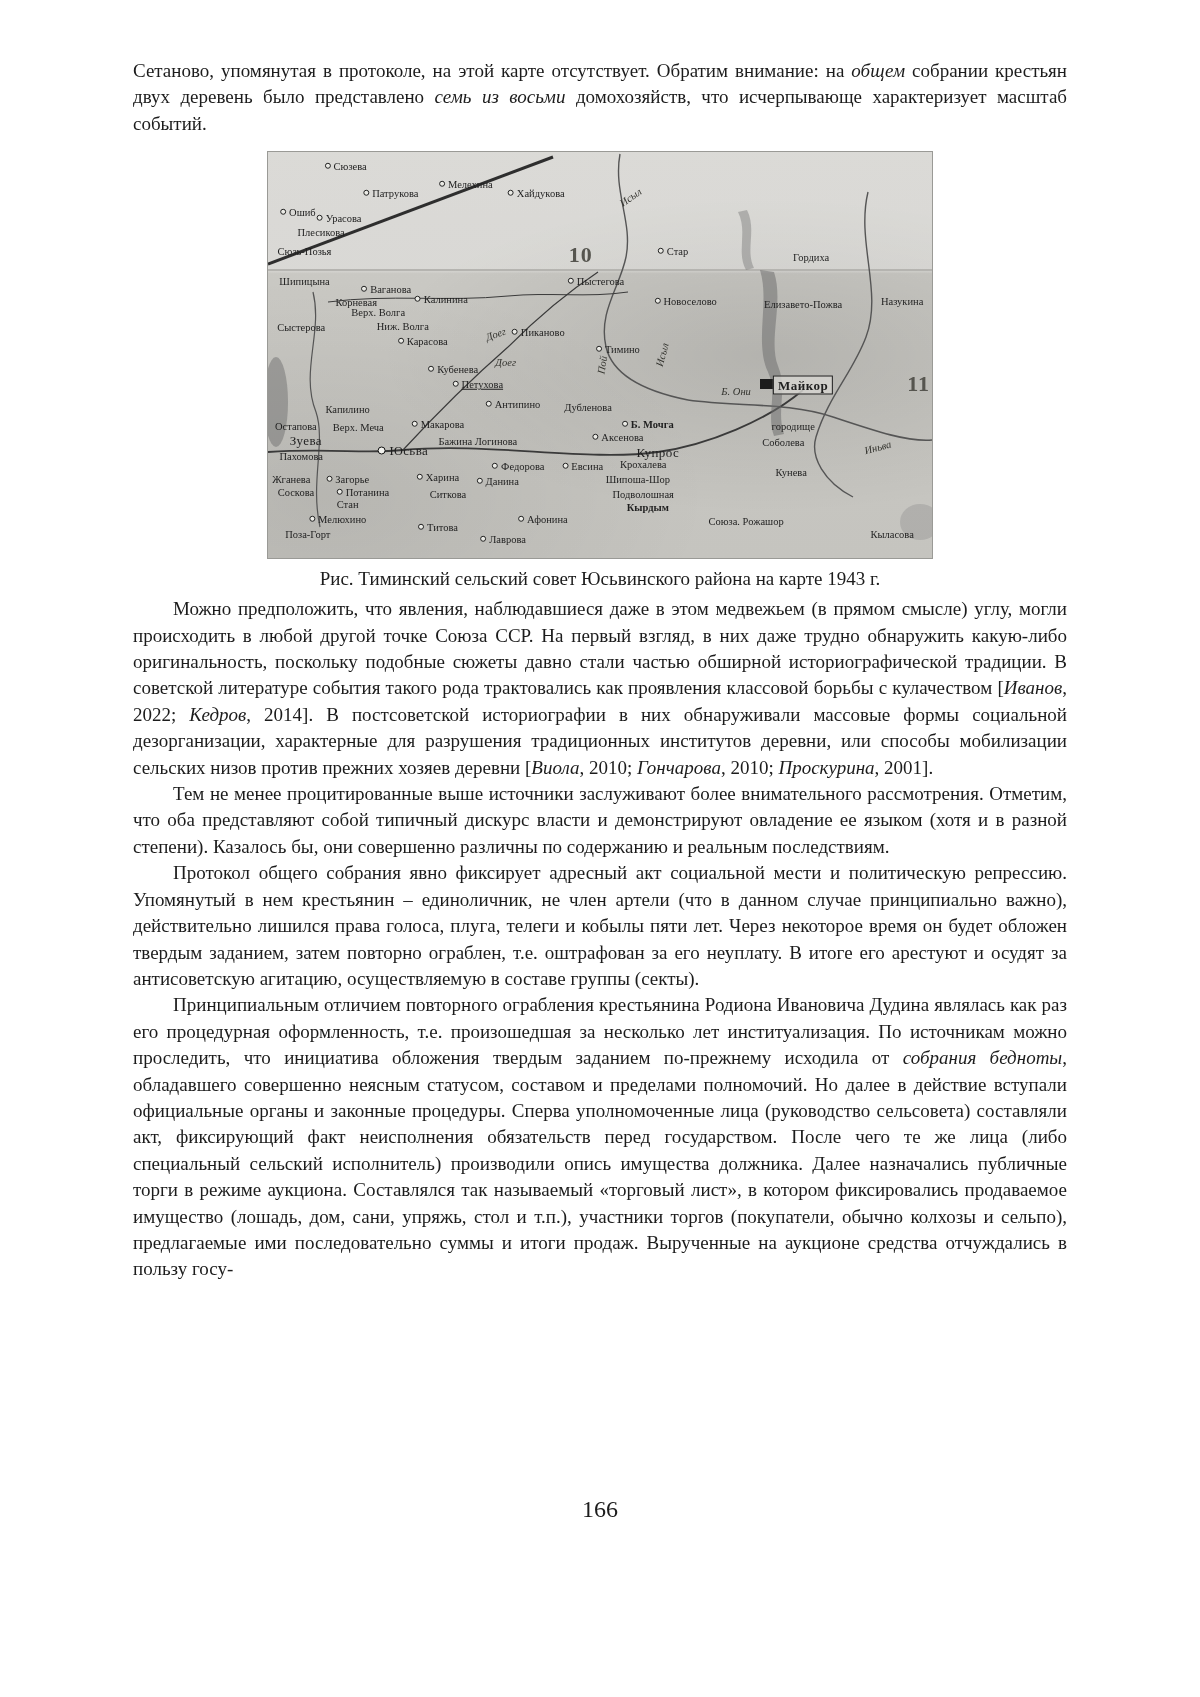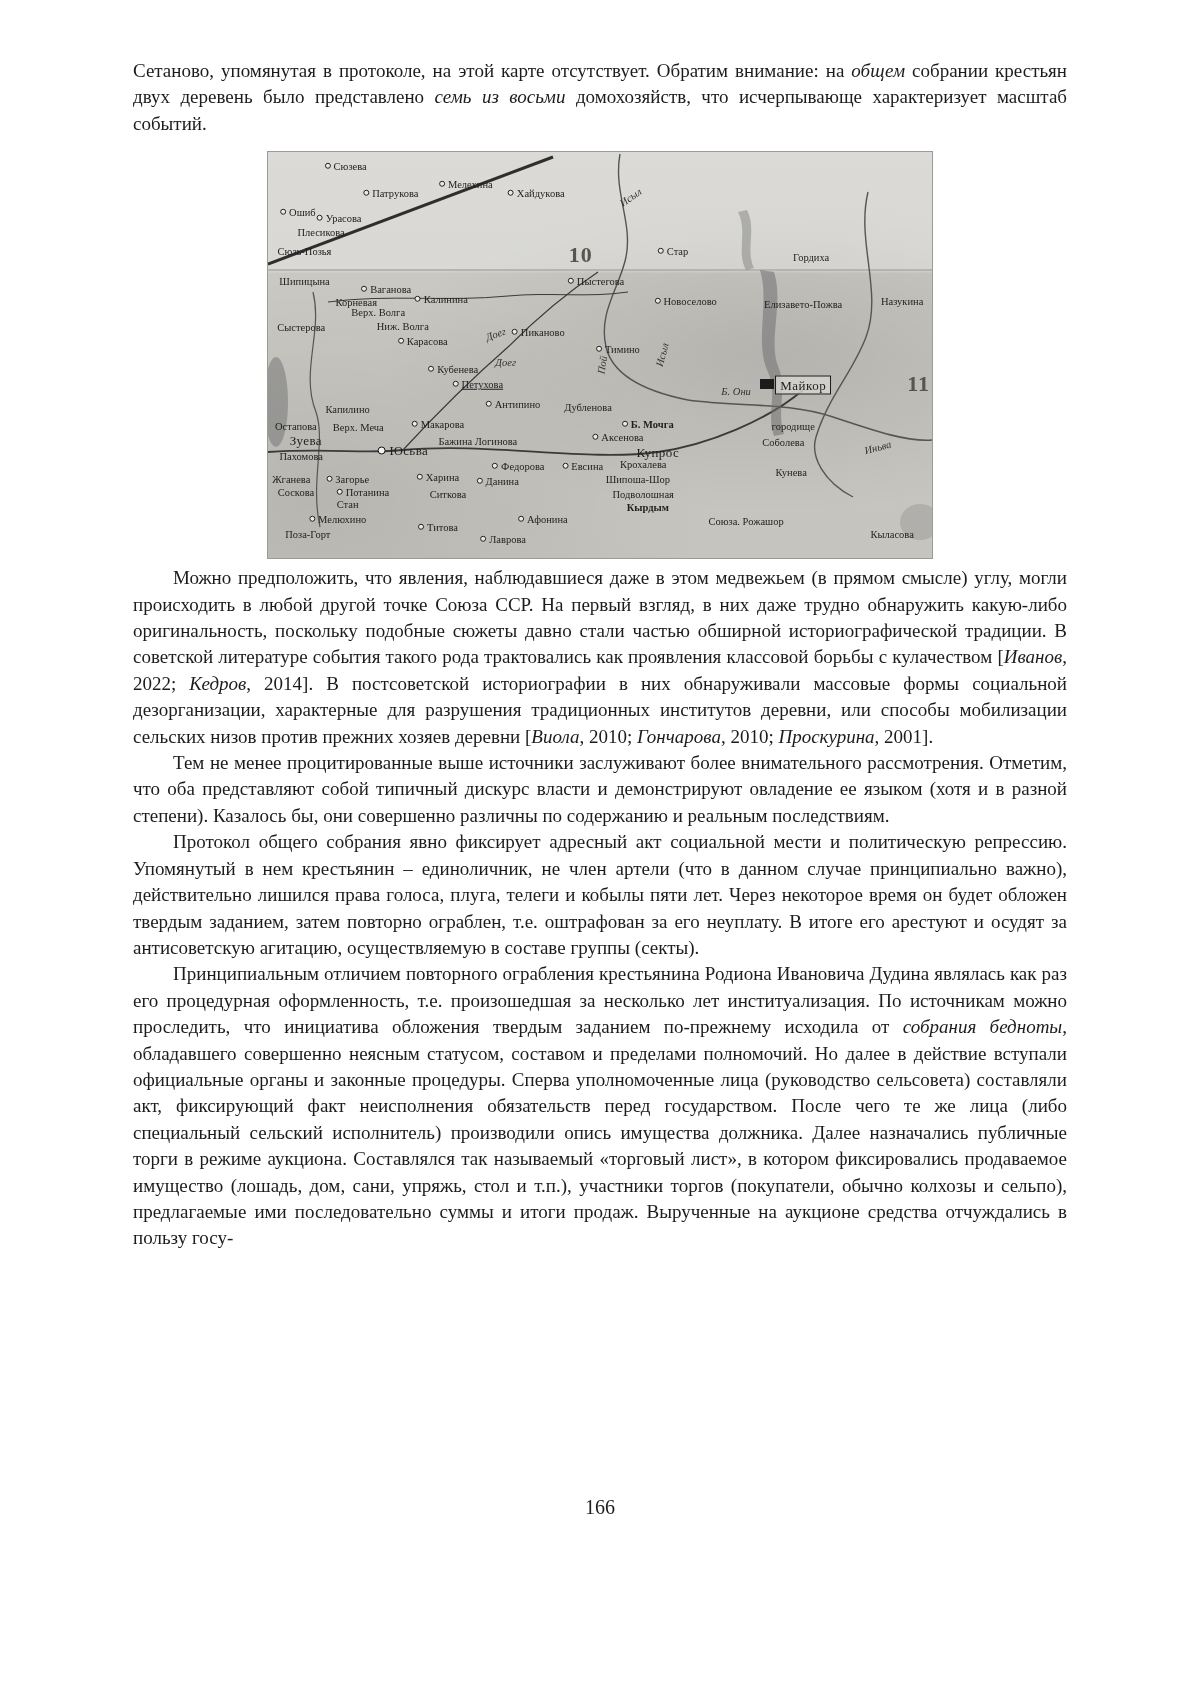--- a/index.html
+++ b/index.html
@@ -63,32 +63,32 @@
   }
   .map-label.town{font-size:13px;letter-spacing:.4px;}
   .map-label.ring::before{
     content:"";display:inline-block;
     width:6px;height:6px;border:1.5px solid #111;border-radius:50%;
     margin-right:4px;vertical-align:0;background:#f2f2ee;
   }
   .map-label.river{font-style:italic;color:#34342f;}
   .map-label.big{font-size:22px;font-weight:bold;color:#56554f;letter-spacing:1px;}
   .map-label.major{
-    font-weight:normal;font-size:13px;letter-spacing:.5px;
+    font-weight:bold;font-size:13px;letter-spacing:.5px;
     border:1.2px solid #1a1a1a;padding:2px 4px;
     background:rgba(213,212,207,.85);
   }
   .caption{
     font-size:19px;
     margin-top:9px;
     text-align:center;
   }
   .page-number{
     position:absolute;left:0;right:0;top:1496px;
-    text-align:center;font-size:20px;
+    text-align:center;font-size:24px;
   }
 </style>
 </head>
 <body>
 
 <div class="page">
 
 
   <div class="text-block">
       <p class="para"><span>Сетаново, упомянутая в протоколе, на этой карте отсутствует. Обратим внимание: на </span><em>общем</em><span> собрании крестьян двух деревень было представлено </span><em>семь из восьми</em><span> домохозяйств, что исчерпывающе характеризует масштаб событий.</span></p>
@@ -187,20 +187,21 @@
           <span class="map-label" style="left: 12%; top: 86.9%;">Стан</span>
           <span class="map-label dot" style="left: 10.5%; top: 90.6%;">Мелюхино</span>
           <span class="map-label dot" style="left: 25.6%; top: 92.6%;">Титова</span>
           <span class="map-label dot" style="left: 41.4%; top: 90.6%;">Афонина</span>
           <span class="map-label" style="left: 72%; top: 91.1%;">Союза. Рожашор</span>
           <span class="map-label" style="left: 6%; top: 94.3%;">Поза-Горт</span>
           <span class="map-label dot" style="left: 35.4%; top: 95.6%;">Лаврова</span>
           <span class="map-label" style="left: 94%; top: 94.3%;">Кыласова</span>
         </div>
     </div>
+    <figcaption class="caption">Рис. Тиминский сельский совет Юсьвинского района на карте 1943 г.</figcaption>
   </figure>
 
   <div class="text-block">
       <p class="para indent"><span>Можно предположить, что явления, наблюдавшиеся даже в этом медвежьем (в прямом смысле) углу, могли происходить в любой другой точке Союза ССР. На первый взгляд, в них даже трудно обнаружить какую-либо оригинальность, поскольку подобные сюжеты давно стали частью обширной историографической традиции. В советской литературе события такого рода трактовались как проявления классовой борьбы с кулачеством [</span><em>Иванов</em><span>, 2022; </span><em>Кедров</em><span>, 2014]. В постсоветской историографии в них обнаруживали массовые формы социальной дезорганизации, характерные для разрушения традиционных институтов деревни, или способы мобилизации сельских низов против прежних хозяев деревни [</span><em>Виола</em><span>, 2010; </span><em>Гончарова</em><span>, 2010; </span><em>Проскурина</em><span>, 2001].</span></p>
       <p class="para indent"><span>Тем не менее процитированные выше источники заслуживают более внимательного рассмотрения. Отметим, что оба представляют собой типичный дискурс власти и демонстрируют овладение ее языком (хотя и в разной степени). Казалось бы, они совершенно различны по содержанию и реальным последствиям.</span></p>
       <p class="para indent"><span>Протокол общего собрания явно фиксирует адресный акт социальной мести и политическую репрессию. Упомянутый в нем крестьянин – единоличник, не член артели (что в данном случае принципиально важно), действительно лишился права голоса, плуга, телеги и кобылы пяти лет. Через некоторое время он будет обложен твердым заданием, затем повторно ограблен, т.е. оштрафован за его неуплату. В итоге его арестуют и осудят за антисоветскую агитацию, осуществляемую в составе группы (секты).</span></p>
       <p class="para indent"><span>Принципиальным отличием повторного ограбления крестьянина Родиона Ивановича Дудина являлась как раз его процедурная оформленность, т.е. произошедшая за несколько лет институализация. По источникам можно проследить, что инициатива обложения твердым заданием по-прежнему исходила от </span><em>собрания бедноты</em><span>, обладавшего совершенно неясным статусом, составом и пределами полномочий. Но далее в действие вступали официальные органы и законные процедуры. Сперва уполномоченные лица (руководство сельсовета) составляли акт, фиксирующий факт неисполнения обязательств перед государством. После чего те же лица (либо специальный сельский исполнитель) производили опись имущества должника. Далее назначались публичные торги в режиме аукциона. Составлялся так называемый «торговый лист», в котором фиксировались продаваемое имущество (лошадь, дом, сани, упряжь, стол и т.п.), участники торгов (покупатели, обычно колхозы и сельпо), предлагаемые ими последовательно суммы и итоги продаж. Вырученные на аукционе средства отчуждались в пользу госу-</span></p>
     </div>
 
   <div class="page-number">166</div>

